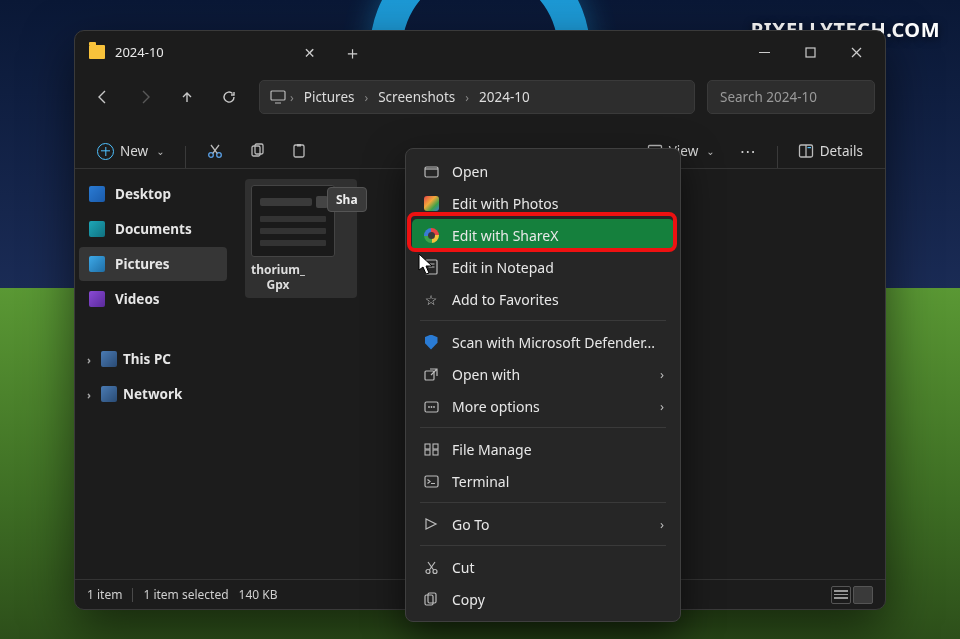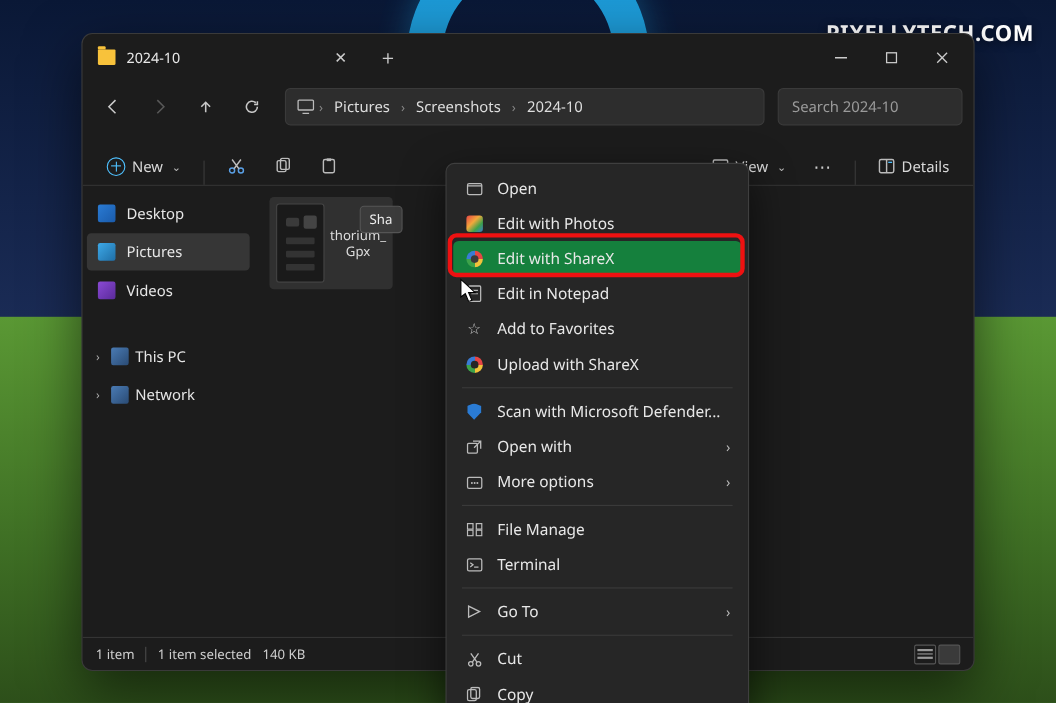--- a/index.html
+++ b/index.html
@@ -43,37 +43,37 @@
 .toolbar { display:flex; align-items:flex-end; height:48px; padding:0 12px; border-bottom:1px solid #343434; gap:4px; }
 .tbtn { height:34px; display:flex; align-items:center; justify-content:center; padding:0 10px; border-radius:5px; color:#d8d8d8; gap:6px; font-size:13.5px; }
 .tbtn.icon-only { width:38px; padding:0; }
 .tsep { width:1px; height:22px; background:#3a3a3a; margin:0 6px; }
 .tbtn svg { width:16px; height:16px; }
 .plus-circle { width:17px; height:17px; border:1.4px solid #4fc1ff; border-radius:50%; position:relative; }
 .plus-circle::before,.plus-circle::after{content:"";position:absolute;background:#4fc1ff;}
 .plus-circle::before{left:50%;top:3px;bottom:3px;width:1.4px;transform:translateX(-50%);}
 .plus-circle::after{top:50%;left:3px;right:3px;height:1.4px;transform:translateY(-50%);}
 .chev-down { font-size:10px; color:#bbb; margin-left:2px; }
-.body { flex:1; display:flex; min-height:0; }
+.body { flex:1; display:flex; min-height:0;font-weight:bold; }
 .sidebar { width:156px; padding:8px 4px; display:flex; flex-direction:column; gap:1px; }
 .side-item { display:flex; align-items:center; height:34px; padding:0 10px; gap:10px; font-size:13.5px; border-radius:4px; color:#e6e6e6; }
 .side-item.active { background:#363636; }
 .side-gap { height:24px; }
 .side-exp { display:flex; align-items:center; gap:6px; height:34px; padding:0 4px; font-size:13.5px; color:#e6e6e6; }
 .side-exp .chv { color:#aaa; font-size:11px; width:12px; text-align:center; }
 .ico { width:16px; height:16px; }
 .ico.blue { background:linear-gradient(135deg,#2a7bd4,#1a5bab); border-radius:2px; }
 .ico.green { background:linear-gradient(135deg,#1aa765,#0d7c47); border-radius:2px; }
 .ico.teal { background:linear-gradient(135deg,#1da7b8,#107180); border-radius:2px; }
 .ico.sky { background:linear-gradient(135deg,#3da9e8,#1f6ea6); border-radius:2px; }
 .ico.orange { background:linear-gradient(135deg,#e9843a,#c05f18); border-radius:2px; }
 .ico.purple { background:linear-gradient(135deg,#8a4ad4,#5a2a9a); border-radius:2px; }
 .ico.pc { background:linear-gradient(135deg,#4a7bb4,#2a4b74); border-radius:2px; }
 .content { flex:1; padding:10px 14px; position:relative; }
-.thumb { width:112px; display:flex; flex-direction:row; align-items:center; gap:5px; padding:6px; border-radius:4px; background:#303030; }
+.thumb { width:112px; display:flex; flex-direction:column; align-items:flex-start; gap:5px; padding:6px; border-radius:4px; background:#303030; }
 .thumb .img { width:84px; height:72px; background:#1a1a1a; border:1px solid #444; border-radius:3px; position:relative; overflow:hidden; }
 .thumb .img .bar{position:absolute;top:12px;left:8px;right:22px;height:8px;background:#3a3a3a;border-radius:2px;}
 .thumb .img .chip{position:absolute;top:10px;right:6px;width:12px;height:12px;background:#444;border-radius:2px;}
 .thumb .img .row{position:absolute;left:8px;right:8px;height:6px;background:#333;border-radius:1px;}
 .thumb .img .r1{top:30px} .thumb .img .r2{top:42px} .thumb .img .r3{top:54px}
 .thumb .cap { font-size:12px; text-align:center; color:#ddd; line-height:1.25; }
 .tooltip { position:absolute; top:18px; left:96px; background:#3b3b3b; color:#eee; font-size:12px; padding:3px 8px; border-radius:4px; border:1px solid #555; }
 .status { height:30px; border-top:1px solid #343434; display:flex; align-items:center; padding:0 12px; font-size:12px; color:#cfcfcf; gap:10px; }
 .status .ssep { width:1px; height:14px; background:#4a4a4a; }
 .status .spacer{flex:1}
@@ -218,20 +218,24 @@
       <span>Details</span>
     </div>
   </div>
 
   <div class="body">
     <div class="sidebar">
       <div class="side-item">
           <span class="ico blue"></span>
           <span>Desktop</span>
         </div>
+      <div class="side-item">
+          <span class="ico teal"></span>
+          <span>Documents</span>
+        </div>
       <div class="side-item active">
           <span class="ico sky"></span>
           <span>Pictures</span>
         </div>
       <div class="side-item">
           <span class="ico purple"></span>
           <span>Videos</span>
         </div>
       <div class="side-gap"></div>
       <div class="side-exp">
@@ -307,26 +311,20 @@
           <line x1="3.5" y1="5" x2="9.5" y2="5" stroke="#bbb"></line>
           <line x1="3.5" y1="8" x2="9.5" y2="8" stroke="#bbb"></line>
         </svg>
       </span>
       <span>Edit in Notepad</span>
     </div>
   <div class="mi">
       <span class="mico star-ico">☆</span>
       <span>Add to Favorites</span>
     </div>
-  <div class="mi">
-      <span class="mico">
-        <span class="sharex-donut"></span>
-      </span>
-      <span>Upload with ShareX</span>
-    </div>
   <div class="msep"></div>
   <div class="mi">
       <span class="mico">
         <span class="shield-ico"></span>
       </span>
       <span>Scan with Microsoft Defender...</span>
     </div>
   <div class="mi">
       <span class="mico">
         <svg width="15" height="15" viewBox="0 0 15 15">

